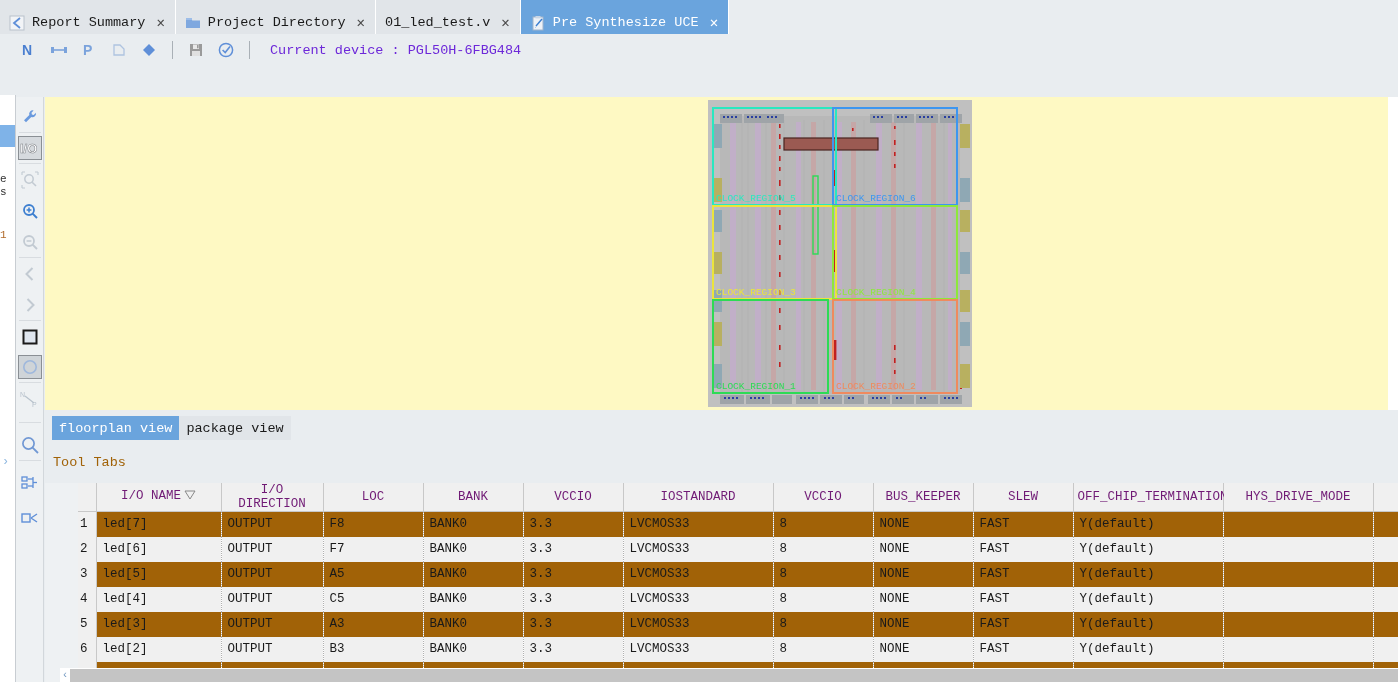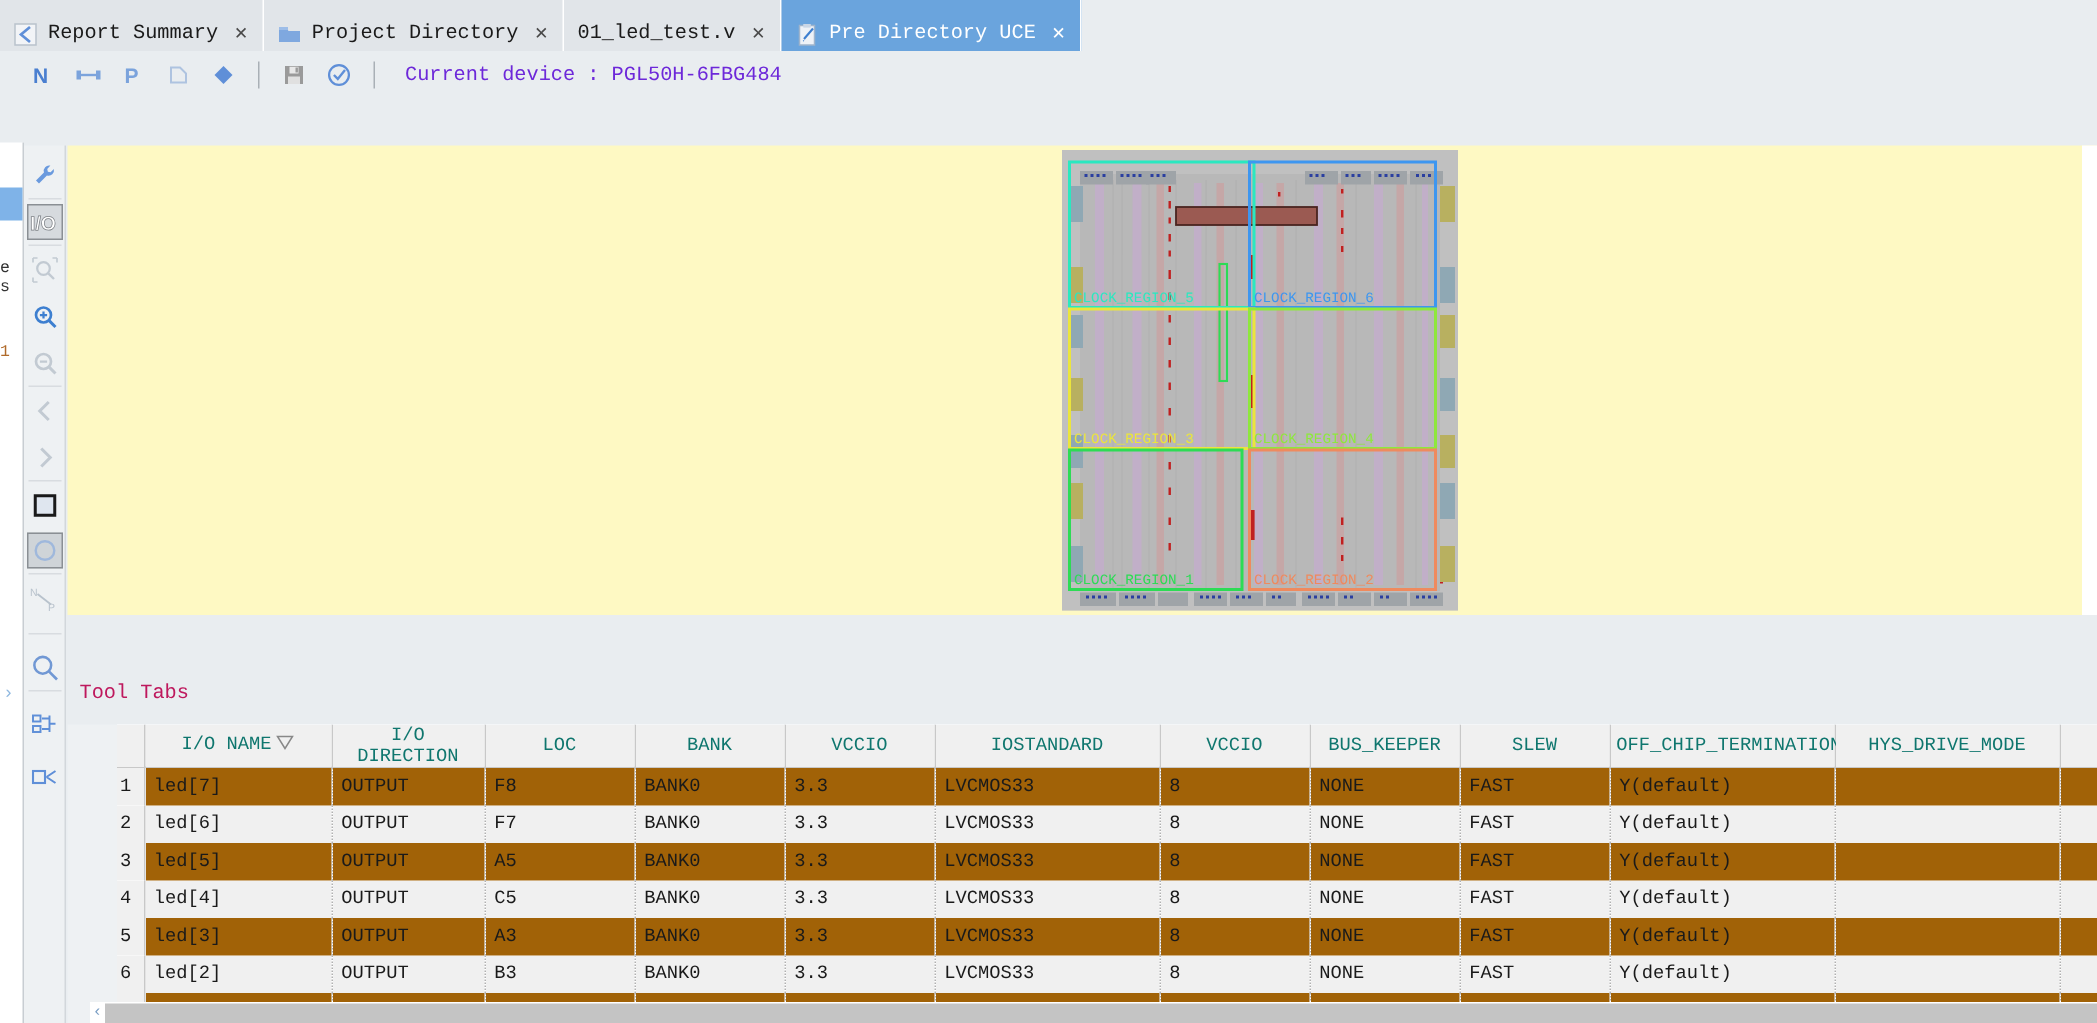--- a/index.html
+++ b/index.html
@@ -119,35 +119,35 @@
     display: flex; align-items: stretch;
   }
   .vtab {
     display: flex; align-items: center; padding: 0 7px;
     background: #e1e5e9; font-size: 13.5px; color: #1a1a1a; cursor: default;
   }
   .vtab.active { background: #6aa4dd; color: #ffffff; }
 
   .tooltabs-label {
     position: absolute; left: 53px; top: 455px;
-    font-size: 13.5px; color: #be185d;
+    font-size: 13.5px; color: #a16207;
   }
 
   
   .tablearea {
     position: absolute; left: 78px; top: 483px; width: 1320px; height: 185px;
     overflow: hidden; background: #ffffff;
   }
   table.iotable {
     border-collapse: collapse; table-layout: fixed; width: 1320px;
     font-family: "Liberation Mono", monospace; font-size: 12.5px;
   }
   table.iotable th {
     background: #f0f0f0; border-right: 1px solid #c8c8c8; border-bottom: 1px solid #c8c8c8;
-    height: 24px; font-weight: normal; color: #0f766e; text-align: center;
+    height: 24px; font-weight: normal; color: #701a75; text-align: center;
     font-size: 12.5px; padding: 0 4px; position: relative;
   }
   table.iotable th.rownum-h { width: 18px; padding: 0; }
   table.iotable td {
     border-right: 1px dotted #b0b0b0; height: 25px; padding: 0 6px;
     color: #1a1a1a; white-space: nowrap; overflow: hidden;
   }
   table.iotable td.rownum {
     background: #f0f0f0; border-right: 1px solid #c8c8c8; text-align: left;
     padding-left: 2px; width: 18px; color: #1a1a1a;
@@ -212,21 +212,21 @@
         <span>01_led_test.v</span>
         <span class="tabclose">✕</span>
       </div>
       <div class="tab active">
         <span class="tab-ico ico-clipboard-icon"><svg width="16" height="16" viewBox="0 0 16 16">
             <rect x="3" y="2" width="10" height="13" fill="#eef2f7" stroke="#9fb4cc"></rect>
             <rect x="5.5" y="1" width="5" height="2.4" fill="#c9d6e6"></rect>
             <path d="M6 11 L12 4" stroke="#3d7fd0" stroke-width="1.4"></path>
             <path d="M5.2 12.2 L6.4 11.4 L5.6 12.8 Z" fill="#3d7fd0"></path>
           </svg></span>
-        <span>Pre Directory UCE</span>
+        <span>Pre Synthesize UCE</span>
         <span class="tabclose">✕</span>
       </div>
     </div>
 
   <div class="toolbar">
     <div class="tb-btn">
       <svg width="16" height="16" viewBox="0 0 16 16">
           <text x="1" y="13" font-family="Liberation Sans, sans-serif" font-size="14" font-weight="bold" fill="#4a7fd0">N</text>
         </svg>
     </div>
@@ -552,20 +552,24 @@
             <text x="8" y="195" fill="#ebe53c" font-size="9.5" font-family="&quot;Liberation Mono&quot;, monospace">CLOCK_REGION_3</text>
             <text x="128" y="195" fill="#8ee83c" font-size="9.5" font-family="&quot;Liberation Mono&quot;, monospace">CLOCK_REGION_4</text>
             <text x="8" y="289" fill="#2ddb55" font-size="9.5" font-family="&quot;Liberation Mono&quot;, monospace">CLOCK_REGION_1</text>
             <text x="128" y="289" fill="#ef8a5e" font-size="9.5" font-family="&quot;Liberation Mono&quot;, monospace">CLOCK_REGION_2</text>
           </g>
       </svg>
     </div>
   </div>
   <div class="right-strip"></div>
 
+  <div class="viewtabs" id="viewtabs">
+      <div class="vtab active">floorplan view</div>
+      <div class="vtab">package view</div>
+    </div>
 
   <div class="tooltabs-label">Tool Tabs</div>
 
   <div class="tbl-left-gutter"></div>
 
   <div class="tablearea">
     <table class="iotable">
       <thead>
           <tr id="thead-row">
             <th class="rownum-h" style="width: 18px;"><span></span></th>

